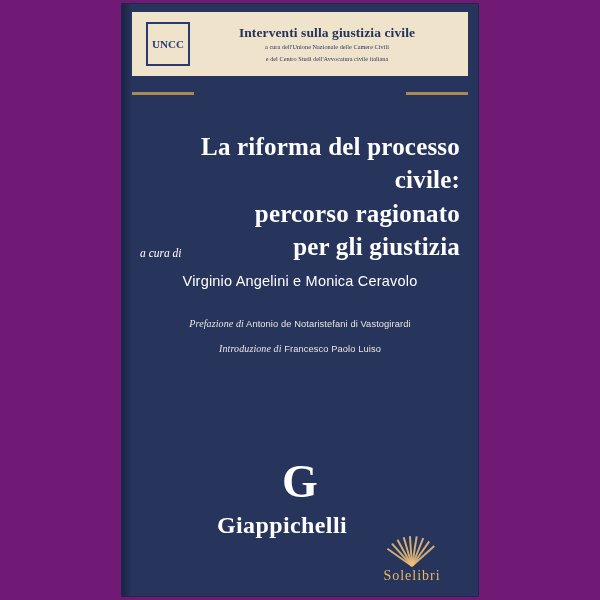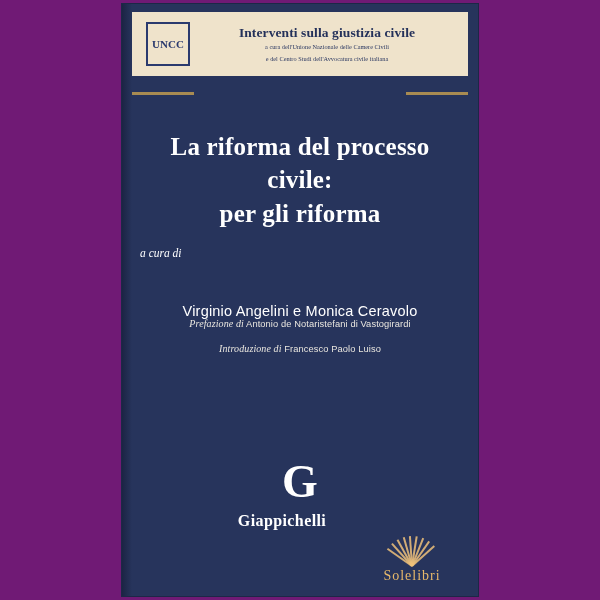--- a/index.html
+++ b/index.html
@@ -100,21 +100,21 @@
   }
   .rule-left  { left: 10px;  top: 88px; width: 62px; }
   .rule-right { left: 284px; top: 88px; width: 62px; }
 
   
   .title {
     position: absolute;
     left: 18px;
     top: 126px;
     width: 320px;
-    text-align: center;
+    text-align: right;
     font-family: "Liberation Serif", serif;
     font-weight: bold;
     font-size: 25px;
     line-height: 1.33;
     color: #ffffff;
     letter-spacing: 0.2px;
   }
   .title .l1, .title .l2, .title .l3 { display: block; }
 
   
@@ -131,21 +131,20 @@
   .editors {
     position: absolute;
     left: 18px;
     top: 269px;
     width: 320px;
     text-align: center;
     font-family: "Liberation Sans", sans-serif;
     font-size: 14.5px;
     color: #ffffff;
     letter-spacing: 0.2px;
-    margin-top: 30px;
   }
 
   
   .contrib {
     position: absolute;
     left: 18px;
     width: 320px;
     text-align: center;
     color: #e9e6df;
     font-family: "Liberation Sans", sans-serif;
@@ -173,21 +172,21 @@
     color: #ffffff;
     line-height: 1;
   }
   .pub-name {
     position: absolute;
     left: 0;
     top: 508px;
     width: 320px;
     text-align: center;
     font-family: "Liberation Serif", serif;
-    font-size: 16px;
+    font-size: 24px;
     font-weight: bold;
     color: #ffffff;
     letter-spacing: 0.4px;
   }
 
   
   .watermark {
     position: absolute;
     left: 352px;
     top: 530px;
@@ -235,21 +234,22 @@
         <div class="series-sub">a cura dell'Unione Nazionale delle Camere Civili</div>
         <div class="series-sub">e del Centro Studi dell'Avvocatura civile italiana</div>
       </div>
     </div>
 
     <div class="rule rule-left"></div>
     <div class="rule rule-right"></div>
 
     <div class="title">
       <span class="l1">La riforma del processo civile:</span>
-      <span class="l3">per gli riforma</span>
+      <span class="l2">percorso ragionato</span>
+      <span class="l3">per gli giustizia</span>
     </div>
 
     <div class="acuradi">a cura di</div>
     <div class="editors">Virginio Angelini e Monica Ceravolo</div>
 
     <div class="contrib contrib-1">
       <em>Prefazione di</em>
       <span>Antonio de Notaristefani di Vastogirardi</span>
     </div>
     <div class="contrib contrib-2">

